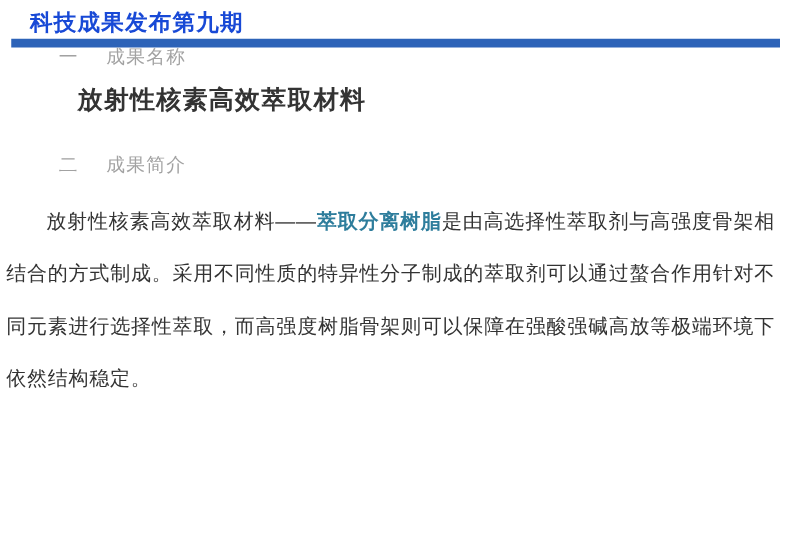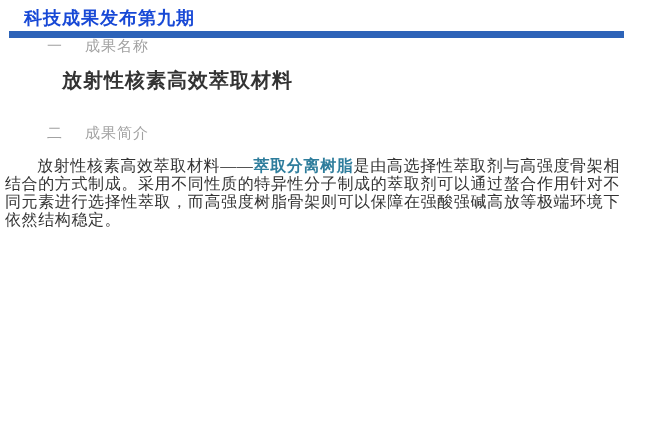--- a/index.html
+++ b/index.html
@@ -7,21 +7,20 @@
     padding: 0;
     background: #ffffff;
     font-family: "Liberation Sans", "DejaVu Sans", sans-serif;
   }
   .page {
     position: relative;
     width: 645px;
     height: 345px;
     background: #ffffff;
     overflow: hidden;
-    font-family: Liberation Serif, serif;
   }
   .doc-title {
     margin: 7px 0 0 24px;
     font-size: 18px;
     line-height: 22px;
     font-weight: bold;
     color: #1849d6;
     letter-spacing: 1px;
   }
   .title-bar {
@@ -46,21 +45,21 @@
     margin: 17px 0 0 62px;
     font-size: 20px;
     line-height: 19px;
     font-weight: bold;
     color: #333333;
     letter-spacing: 1px;
   }
   .body-para {
     margin: 0 25px 0 5px;
     font-size: 16px;
-    line-height: 18px;
+    line-height: 42px;
     color: #333333;
     letter-spacing: 0.6px;
     text-align: justify;
     text-indent: 2em;
   }
   .para-1 { margin-top: 16px; }
   .para-2 { margin-top: 38px; }
   .hl {
     color: #2e7d9c;
     font-weight: bold;

